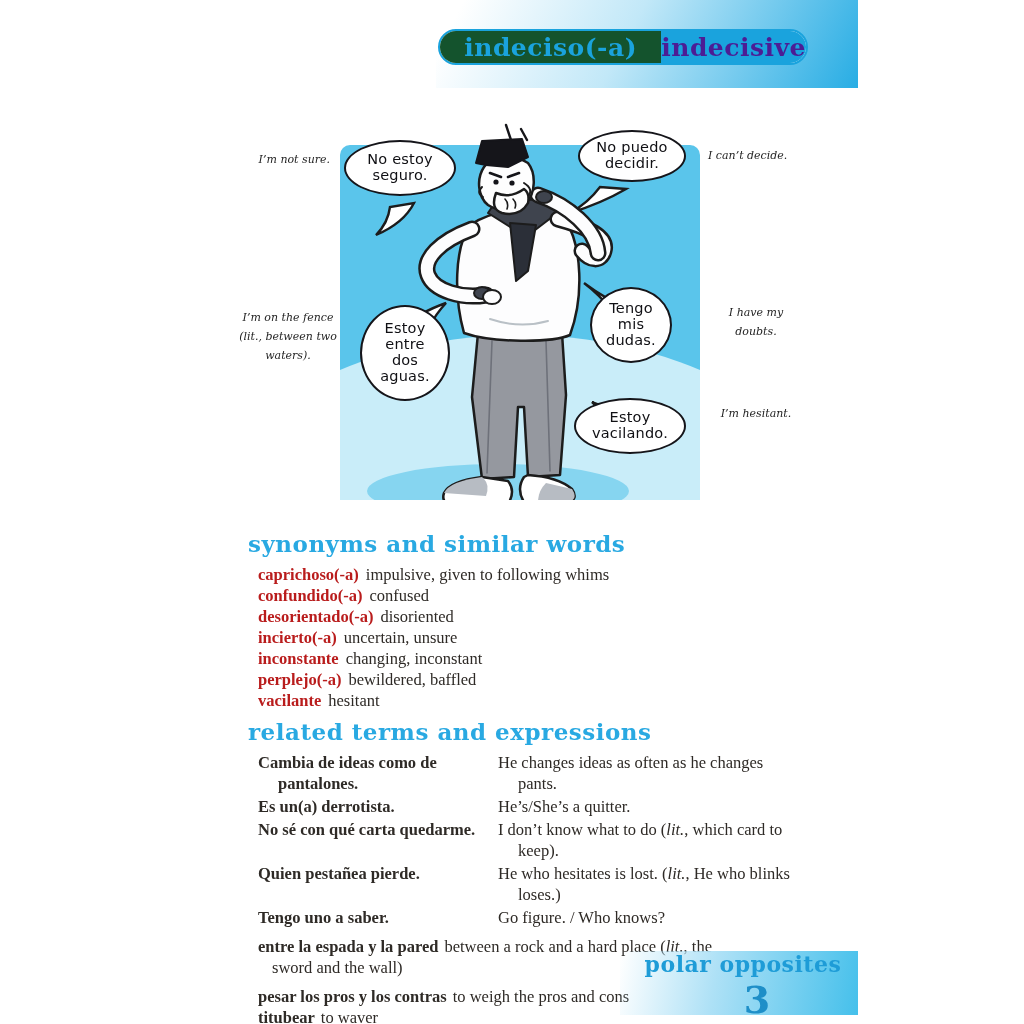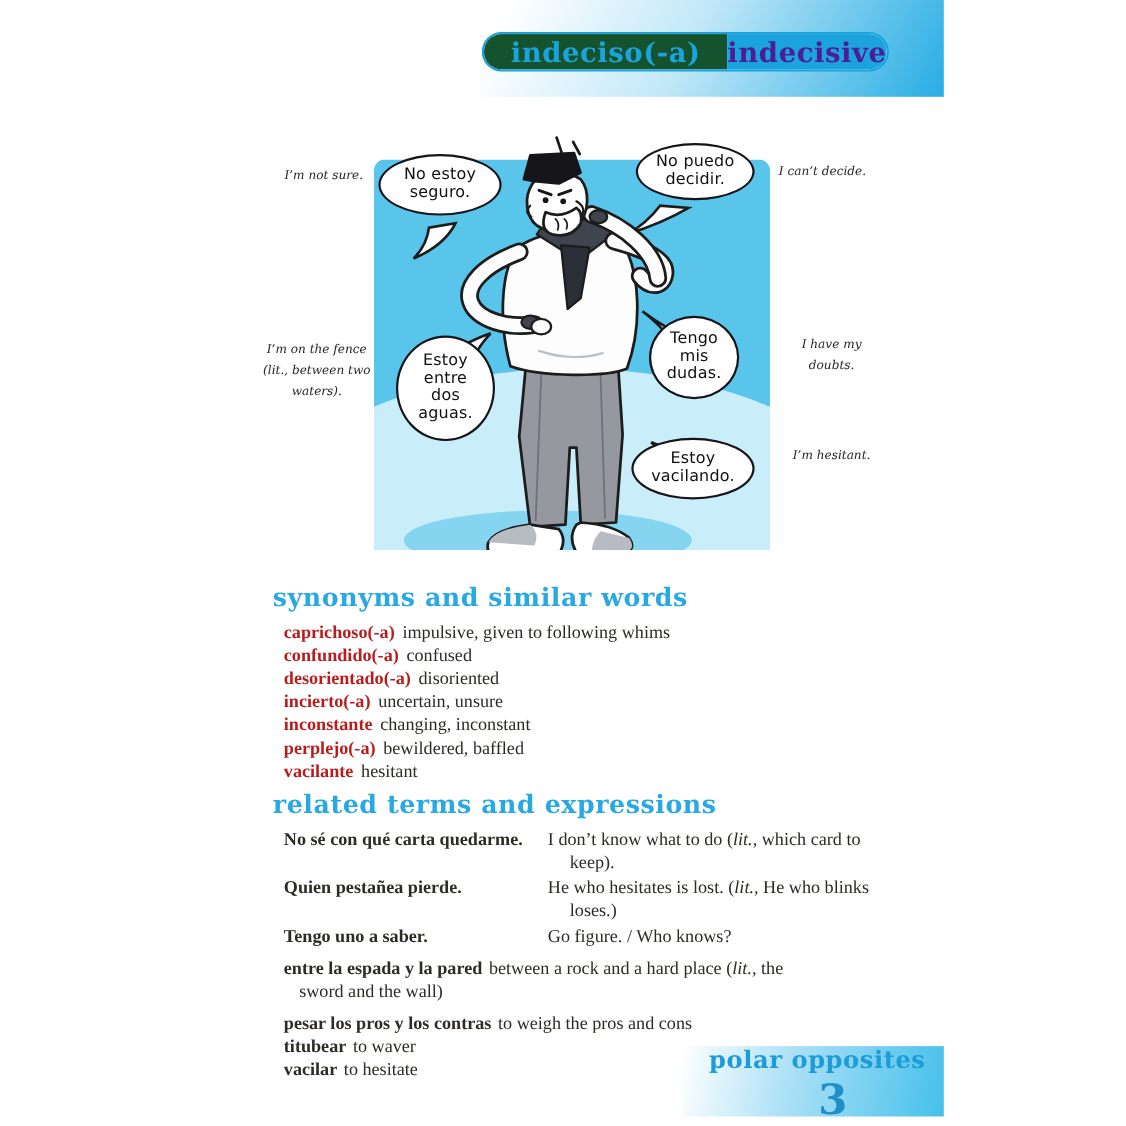--- a/index.html
+++ b/index.html
@@ -140,20 +140,28 @@
       <div class="entry"><b>desorientado(-a)</b><span>disoriented</span></div>
       <div class="entry"><b>incierto(-a)</b><span>uncertain, unsure</span></div>
       <div class="entry"><b>inconstante</b><span>changing, inconstant</span></div>
       <div class="entry"><b>perplejo(-a)</b><span>bewildered, baffled</span></div>
       <div class="entry"><b>vacilante</b><span>hesitant</span></div>
     </div>
 
     <h2 class="sec-heading second">related terms and expressions</h2>
     <div class="pairs">
       <div class="pair-row">
+        <div class="es-col hang">Cambia de ideas como de pantalones.</div>
+        <div class="en-col hang italicize-lit">He changes ideas as often as he changes pants.</div>
+      </div>
+      <div class="pair-row">
+        <div class="es-col hang">Es un(a) derrotista.</div>
+        <div class="en-col hang italicize-lit">He’s/She’s a quitter.</div>
+      </div>
+      <div class="pair-row">
         <div class="es-col hang">No sé con qué carta quedarme.</div>
         <div class="en-col hang italicize-lit">I don’t know what to do (<i>lit.</i>, which card to keep).</div>
       </div>
       <div class="pair-row">
         <div class="es-col hang">Quien pestañea pierde.</div>
         <div class="en-col hang italicize-lit">He who hesitates is lost. (<i>lit.</i>, He who blinks loses.)</div>
       </div>
       <div class="pair-row">
         <div class="es-col hang">Tengo uno a saber.</div>
         <div class="en-col hang italicize-lit">Go figure. / Who knows?</div>

